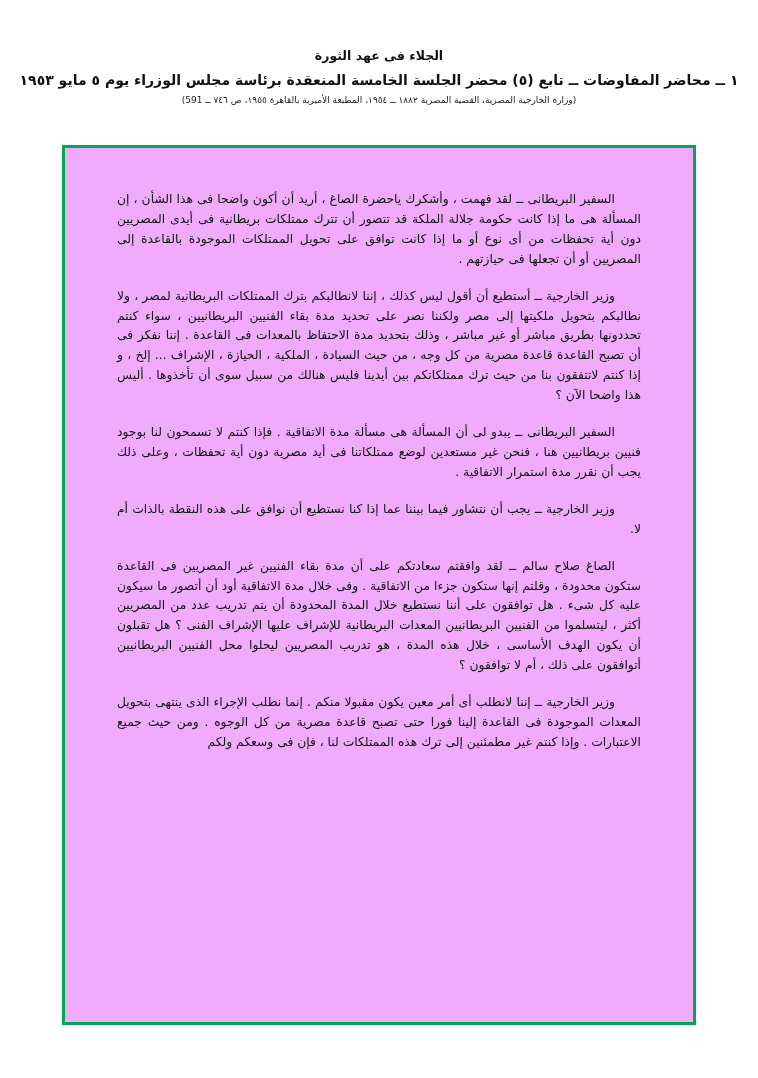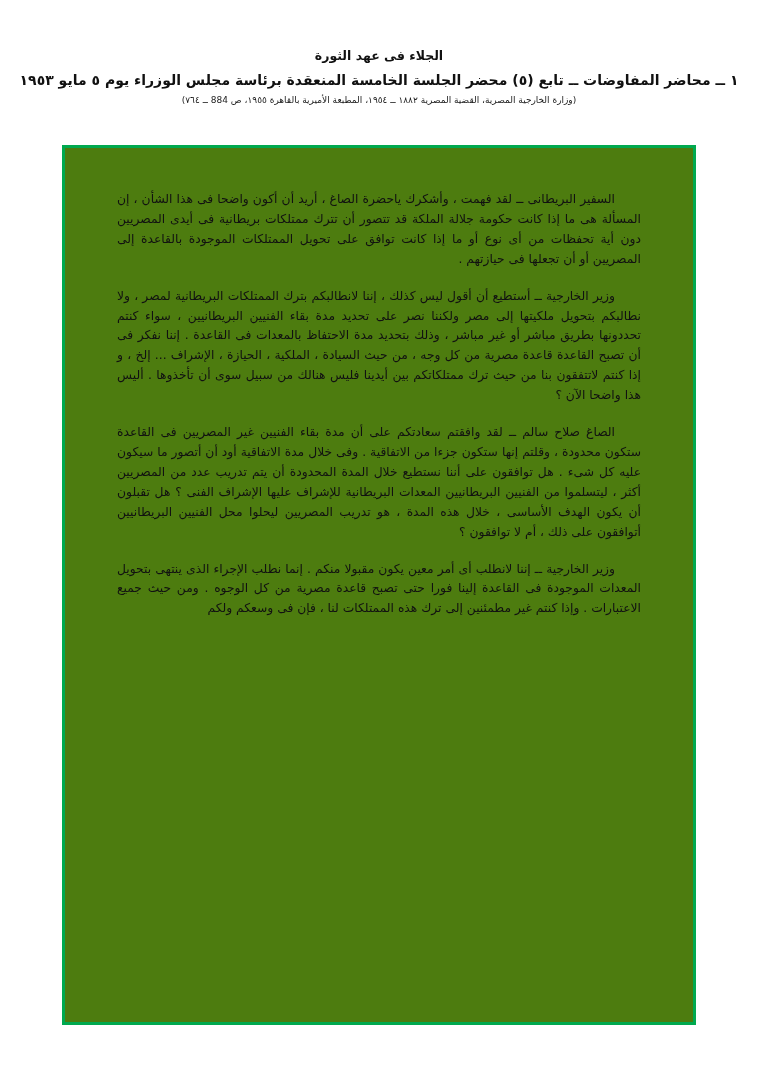--- a/index.html
+++ b/index.html
@@ -47,21 +47,21 @@
     color: #1a1a1a;
   }
   .frame {
     position: absolute;
     top: 145px;
     right: 62px;
     left: 62px;
     height: 880px;
     border: 3px solid #00a94f;
     box-sizing: border-box;
-    background: #4d7c0f;
+    background: #f0abfc;
   }
   .frame-inner {
     padding: 42px 52px 30px 52px;
     direction: rtl;
   }
   .para {
     font-size: 12.3px;
     line-height: 1.62;
     text-align: justify;
     text-justify: inter-word;
@@ -83,26 +83,28 @@
   }
 </style>
 </head>
 <body>
 
 <div class="page">
 
   <div class="header">
     <div class="doc-title">الجلاء فى عهد الثورة</div>
     <div class="doc-subtitle">١ ــ محاضر المفاوضات ــ تابع (٥) محضر الجلسة الخامسة المنعقدة برئاسة مجلس الوزراء يوم ٥ مايو ١٩٥٣</div>
-    <div class="doc-source">(وزارة الخارجية المصرية، القضية المصرية ١٨٨٢ ــ ١٩٥٤، المطبعة الأميرية بالقاهرة ١٩٥٥، ص 884 ــ ٧٦٤)</div>
+    <div class="doc-source">(وزارة الخارجية المصرية، القضية المصرية ١٨٨٢ ــ ١٩٥٤، المطبعة الأميرية بالقاهرة ١٩٥٥، ص ٧٤٦ ــ 591)</div>
   </div>
 
   <div class="frame">
     <div class="frame-inner">
       <p class="para">السفير البريطانى ــ لقد فهمت ، وأشكرك ياحضرة الصاغ ، أريد أن أكون واضحا فى هذا الشأن ، إن المسألة هى ما إذا كانت حكومة جلالة الملكة قد تتصور أن تترك ممتلكات بريطانية فى أيدى المصريين دون أية تحفظات من أى نوع أو ما إذا كانت توافق على تحويل الممتلكات الموجودة بالقاعدة إلى المصريين أو أن تجعلها فى حيازتهم .</p>
       <p class="para">وزير الخارجية ــ أستطيع أن أقول ليس كذلك ، إننا لانطالبكم بترك الممتلكات البريطانية لمصر ، ولا نطالبكم بتحويل ملكيتها إلى مصر ولكننا نصر على تحديد مدة بقاء الفنيين البريطانيين ، سواء كنتم تحددونها بطريق مباشر أو غير مباشر ، وذلك بتحديد مدة الاحتفاظ بالمعدات فى القاعدة . إننا نفكر فى أن تصبح القاعدة قاعدة مصرية من كل وجه ، من حيث السيادة ، الملكية ، الحيازة ، الإشراف ... إلخ ، و إذا كنتم لاتتفقون بنا من حيث ترك ممتلكاتكم بين أيدينا فليس هنالك من سبيل سوى أن تأخذوها . أليس هذا واضحا الآن ؟</p>
+      <p class="para">السفير البريطانى ــ يبدو لى أن المسألة هى مسألة مدة الاتفاقية . فإذا كنتم لا تسمحون لنا بوجود فنيين بريطانيين هنا ، فنحن غير مستعدين لوضع ممتلكاتنا فى أيد مصرية دون أية تحفظات ، وعلى ذلك يجب أن نقرر مدة استمرار الاتفاقية .</p>
+      <p class="para">وزير الخارجية ــ يجب أن نتشاور فيما بيننا عما إذا كنا نستطيع أن نوافق على هذه النقطة بالذات أم لا.</p>
       <p class="para">الصاغ صلاح سالم ــ لقد وافقتم سعادتكم على أن مدة بقاء الفنيين غير المصريين فى القاعدة ستكون محدودة ، وقلتم إنها ستكون جزءا من الاتفاقية . وفى خلال مدة الاتفاقية أود أن أتصور ما سيكون عليه كل شىء . هل توافقون على أننا نستطيع خلال المدة المحدودة أن يتم تدريب عدد من المصريين أكثر ، ليتسلموا من الفنيين البريطانيين المعدات البريطانية للإشراف عليها الإشراف الفنى ؟ هل تقبلون أن يكون الهدف الأساسى ، خلال هذه المدة ، هو تدريب المصريين ليحلوا محل الفنيين البريطانيين أتوافقون على ذلك ، أم لا توافقون ؟</p>
       <p class="para">وزير الخارجية ــ إننا لانطلب أى أمر معين يكون مقبولا منكم . إنما نطلب الإجراء الذى ينتهى بتحويل المعدات الموجودة فى القاعدة إلينا فورا حتى تصبح قاعدة مصرية من كل الوجوه . ومن حيث جميع الاعتبارات . وإذا كنتم غير مطمئنين إلى ترك هذه الممتلكات لنا ، فإن فى وسعكم ولكم</p>
     </div>
   </div>
 
 
 </div>
 
 </body></html>

